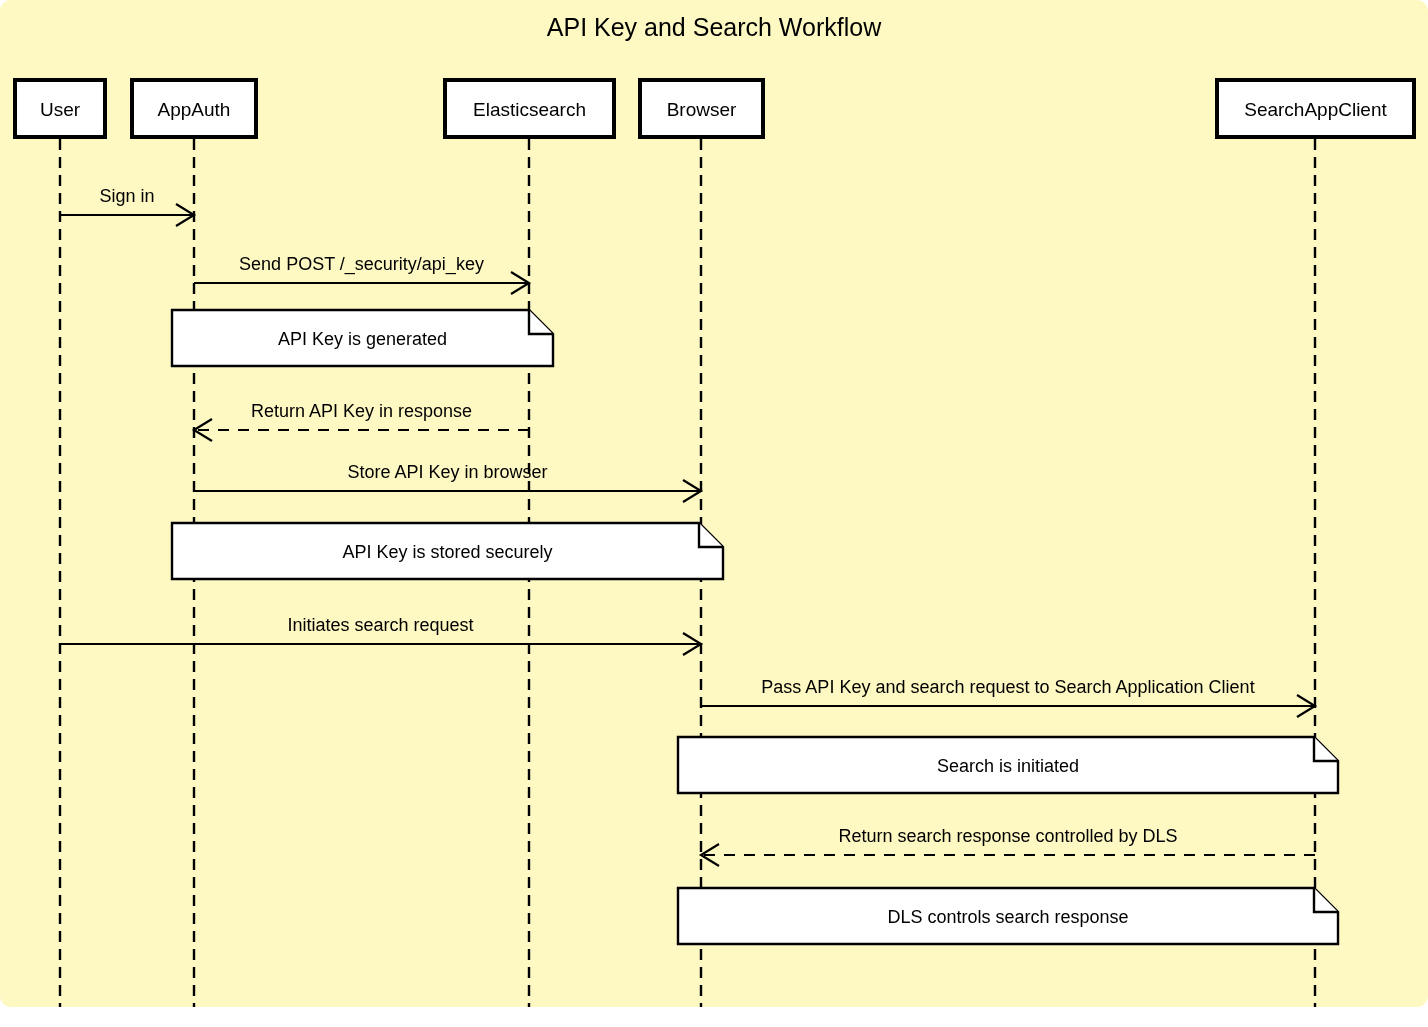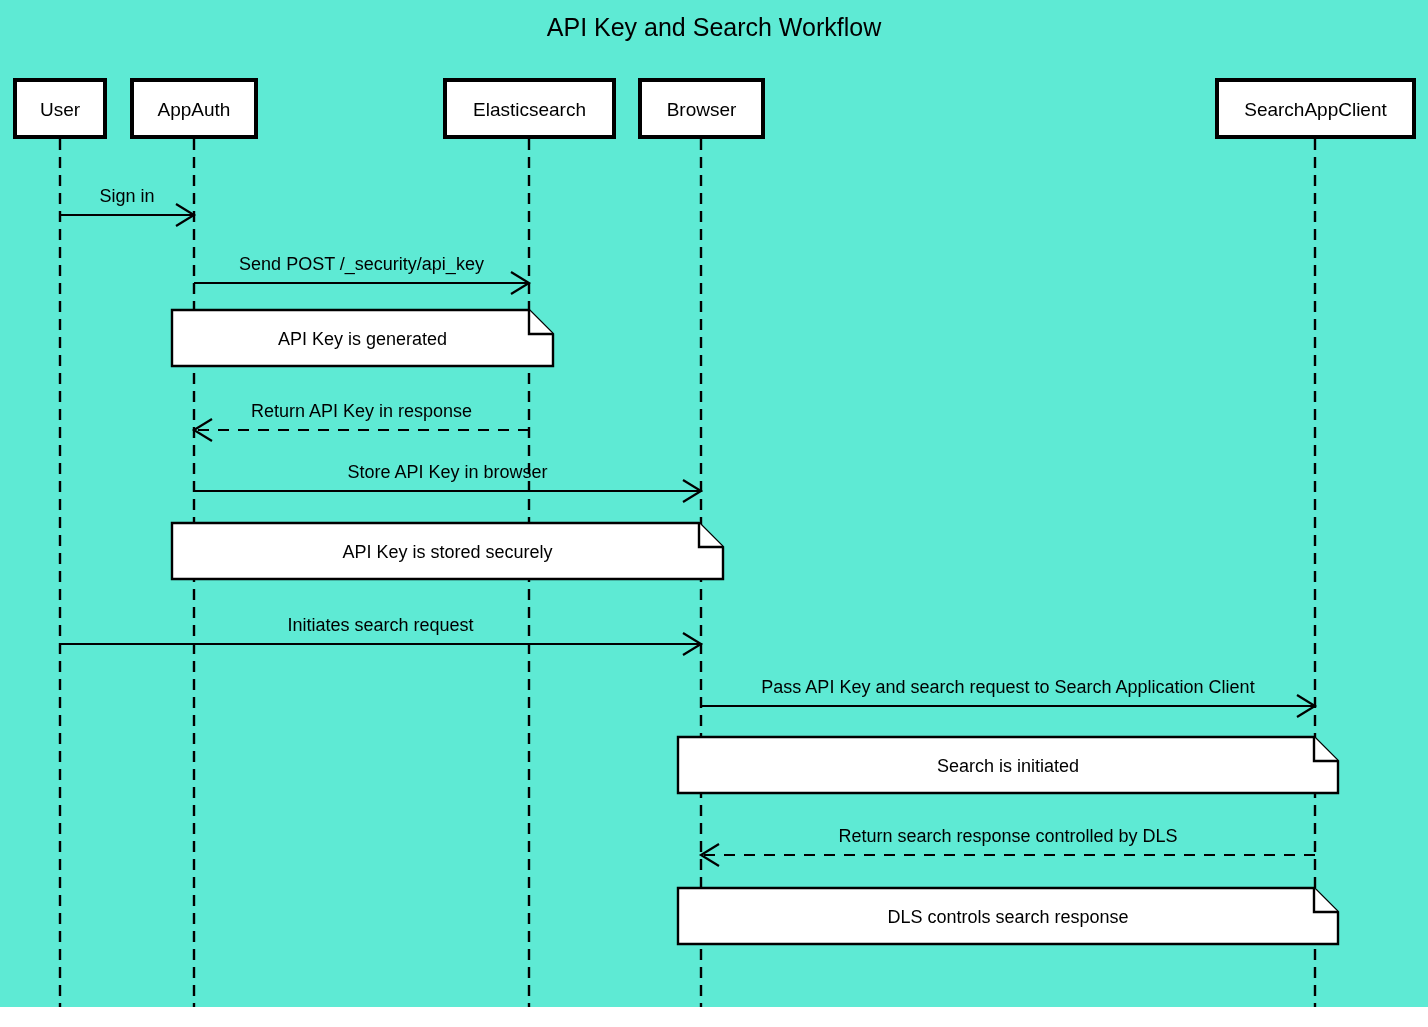--- a/index.html
+++ b/index.html
@@ -9,21 +9,22 @@
   }
   body {
     font-family: "Liberation Sans", sans-serif;
     color: #000000;
   }
   #diagram-root {
     position: relative;
     width: 1428px;
     height: 1007px;
     overflow: hidden;
-    background: #5eead4;
+    background: #fef9c3;
+    border-radius: 11px;
   }
   #diagram-svg {
     position: absolute;
     left: 0;
     top: 0;
     width: 1428px;
     height: 1027px;
     display: block;
   }
   .diagram-title {

